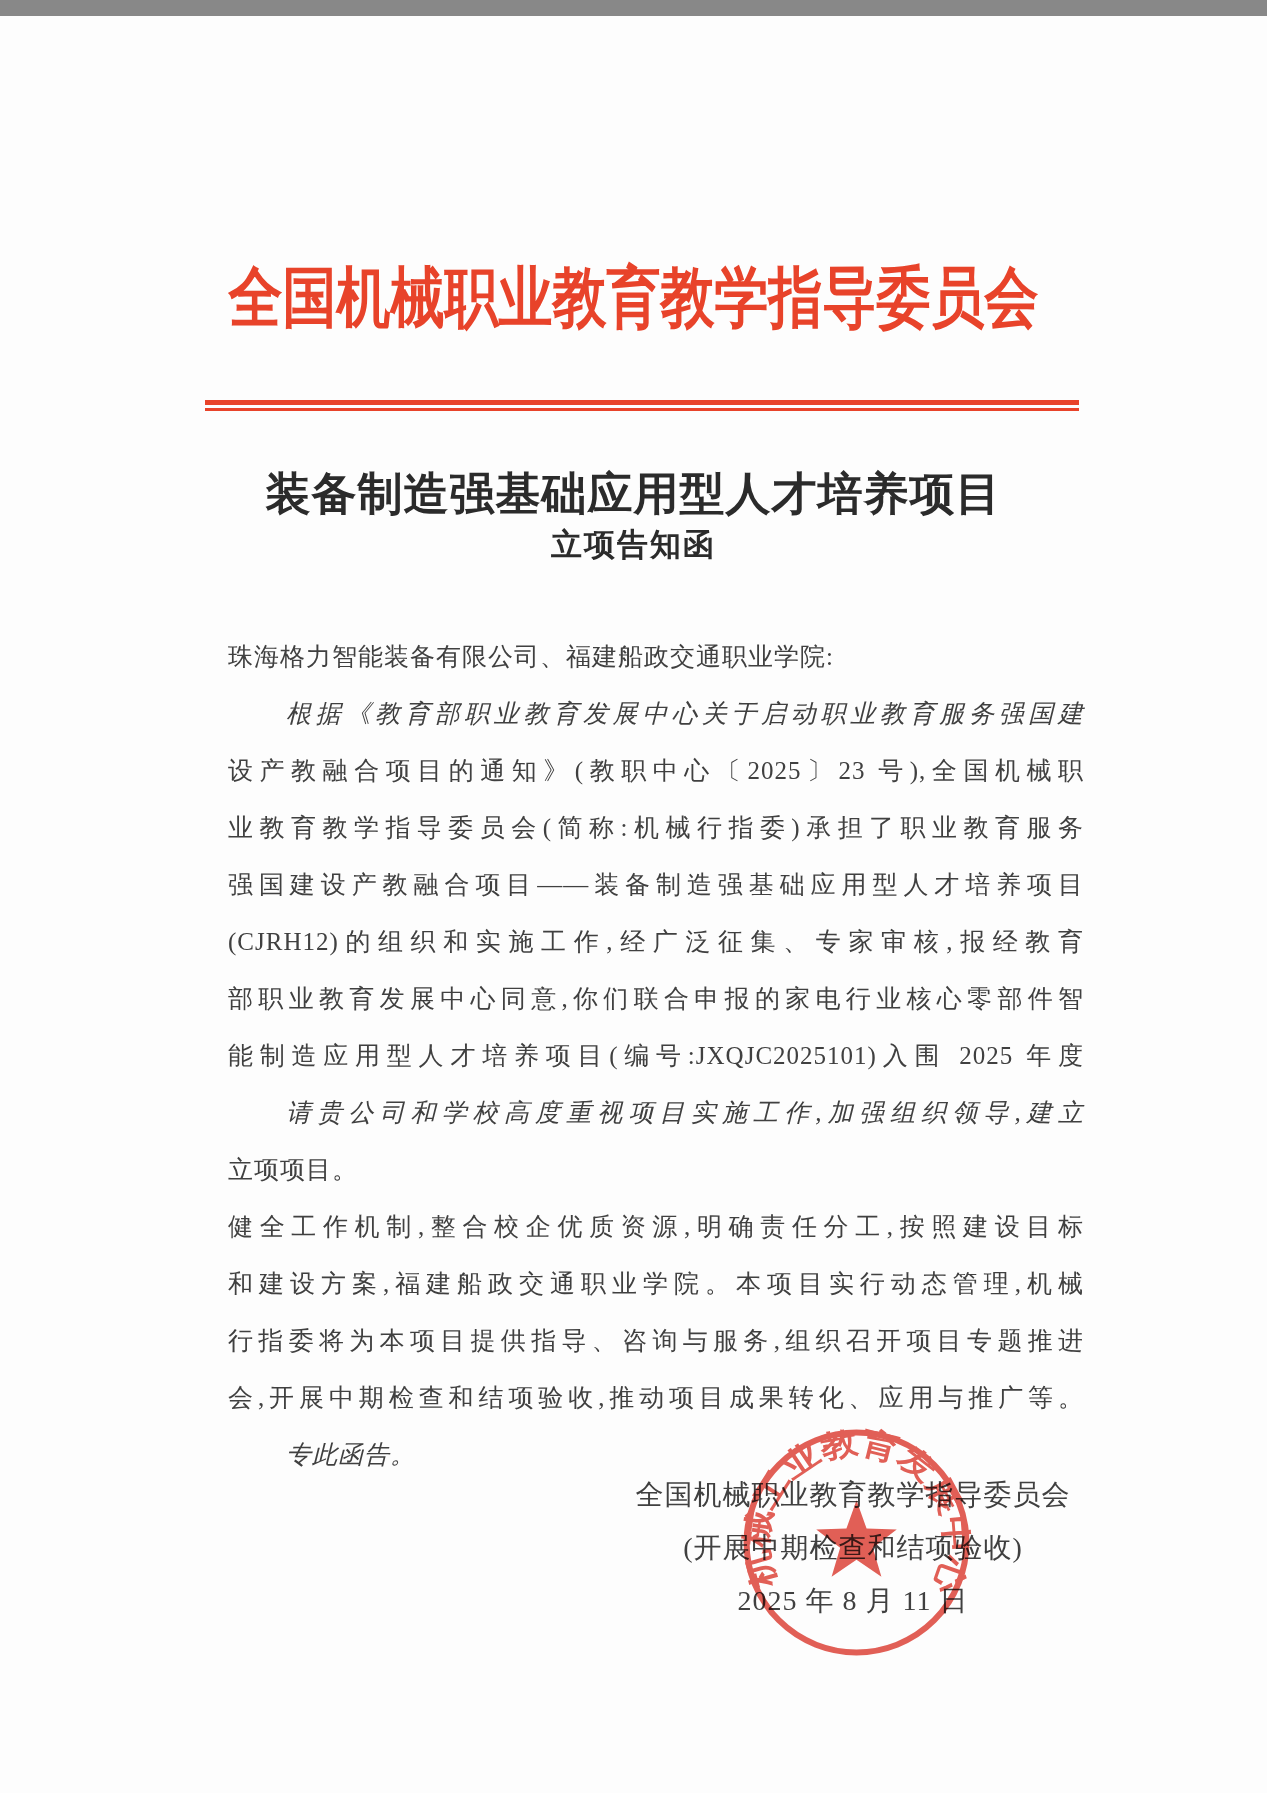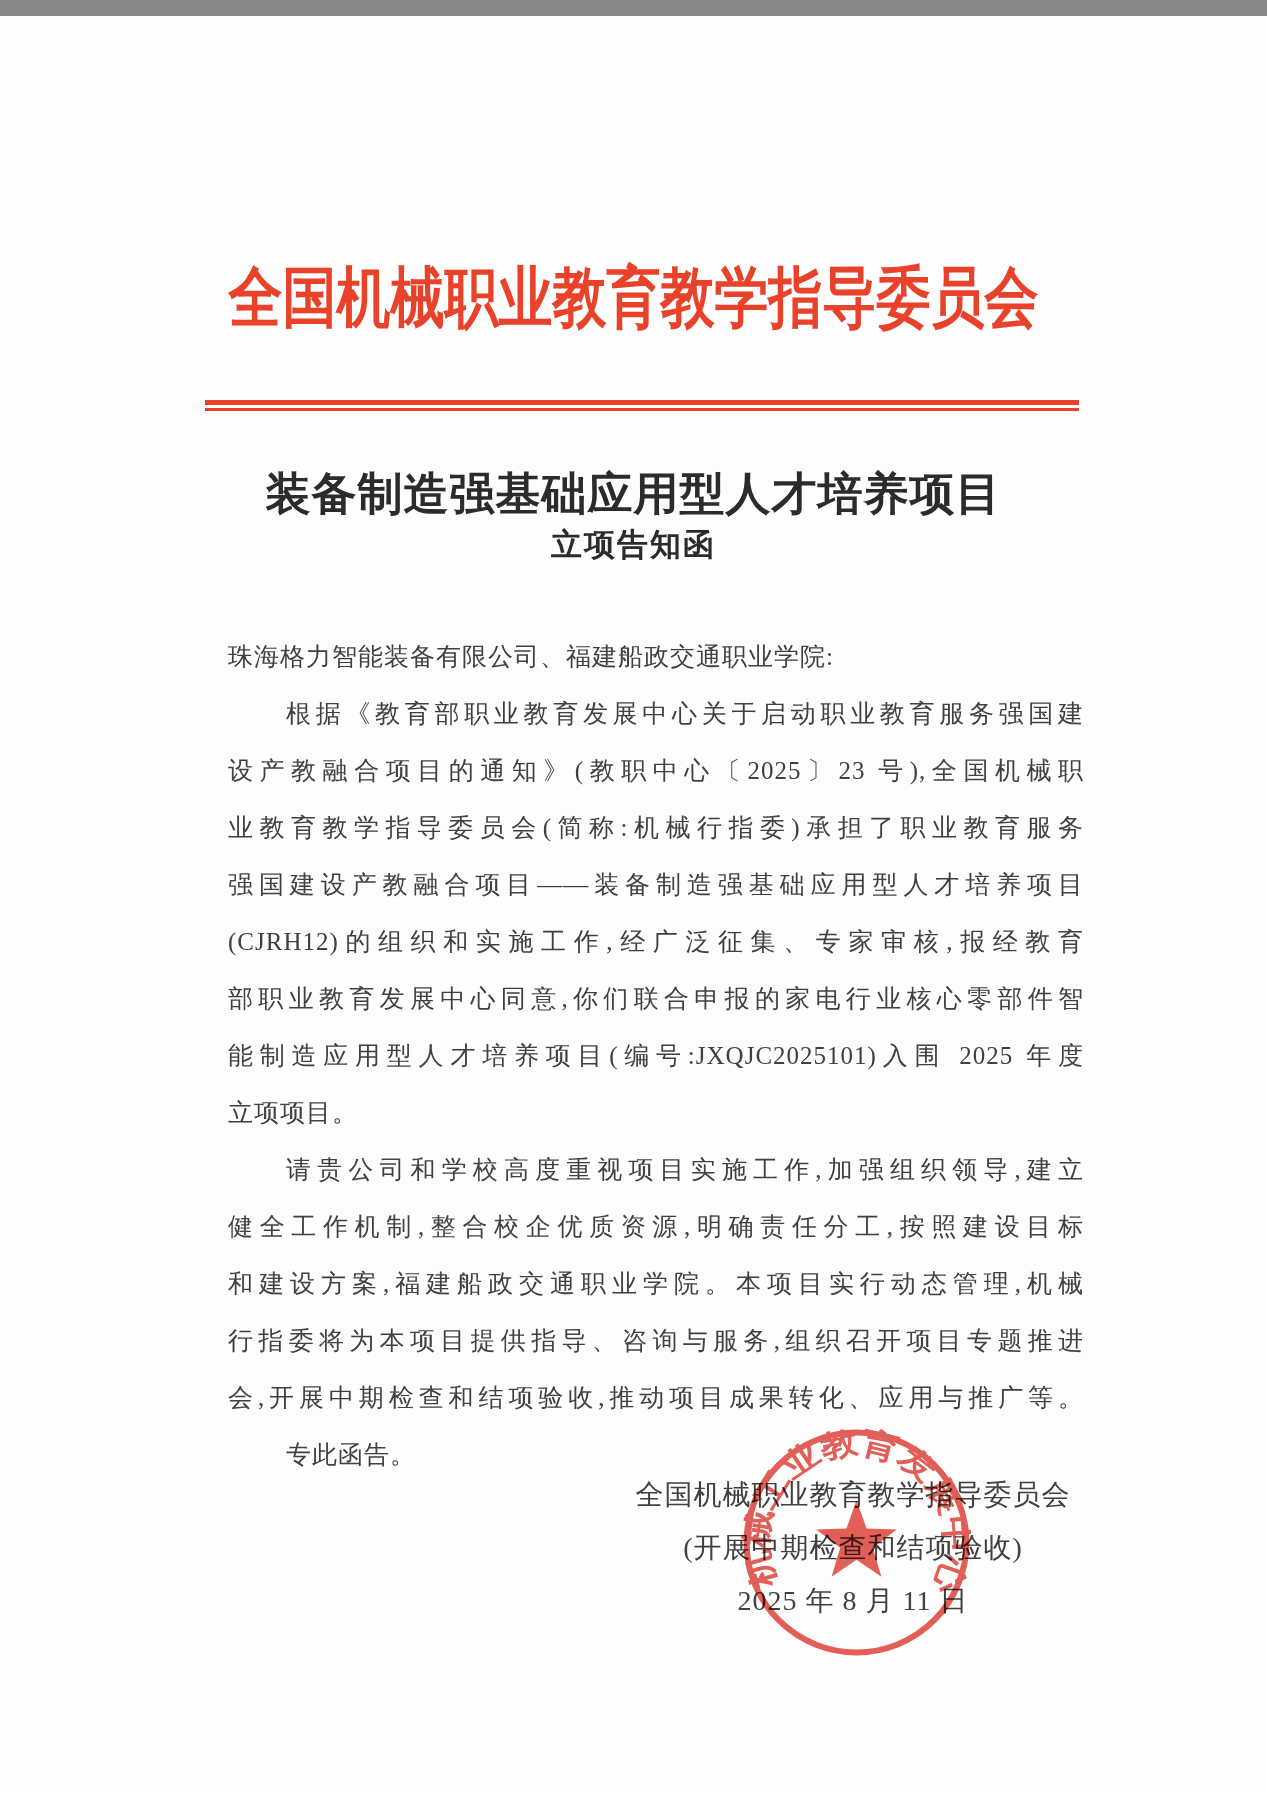--- a/index.html
+++ b/index.html
@@ -60,21 +60,21 @@
   .body-line{
     box-sizing:border-box;
     width:856px;
     white-space:nowrap;
   }
   .body-line.fill{
     white-space:normal;
     text-align:justify;
     text-align-last:justify;
   }
-  .body-line.indent{padding-left:58px;}
+  .body-line.indent{padding-left:58px;font-style:italic;}
   
   .signature{
     position:absolute;
     top:1452px;left:588px;width:530px;
     text-align:center;
     color:#404040;
     font-size:28px;
     line-height:53px;
     letter-spacing:1px;
     white-space:nowrap;
@@ -110,22 +110,22 @@
 
   <div class="body-block" id="body-lines">
       <div class="body-line">珠海格力智能装备有限公司、福建船政交通职业学院:</div>
       <div class="body-line fill indent">根据《教育部职业教育发展中心关于启动职业教育服务强国建</div>
       <div class="body-line fill">设产教融合项目的通知》(教职中心〔2025〕23 号),全国机械职</div>
       <div class="body-line fill">业教育教学指导委员会(简称:机械行指委)承担了职业教育服务</div>
       <div class="body-line fill">强国建设产教融合项目——装备制造强基础应用型人才培养项目</div>
       <div class="body-line fill">(CJRH12)的组织和实施工作,经广泛征集、专家审核,报经教育</div>
       <div class="body-line fill">部职业教育发展中心同意,你们联合申报的家电行业核心零部件智</div>
       <div class="body-line fill">能制造应用型人才培养项目(编号:JXQJC2025101)入围 2025 年度</div>
+      <div class="body-line fill indent">请贵公司和学校高度重视项目实施工作,加强组织领导,建立</div>
       <div class="body-line">立项项目。</div>
-      <div class="body-line fill indent">请贵公司和学校高度重视项目实施工作,加强组织领导,建立</div>
       <div class="body-line fill">健全工作机制,整合校企优质资源,明确责任分工,按照建设目标</div>
       <div class="body-line fill">和建设方案,福建船政交通职业学院。本项目实行动态管理,机械</div>
       <div class="body-line fill">行指委将为本项目提供指导、咨询与服务,组织召开项目专题推进</div>
       <div class="body-line fill">会,开展中期检查和结项验收,推动项目成果转化、应用与推广等。</div>
       <div class="body-line indent">专此函告。</div>
     </div>
 
   <div class="signature">
     <div>全国机械职业教育教学指导委员会</div>
     <div>(开展中期检查和结项验收)</div>

